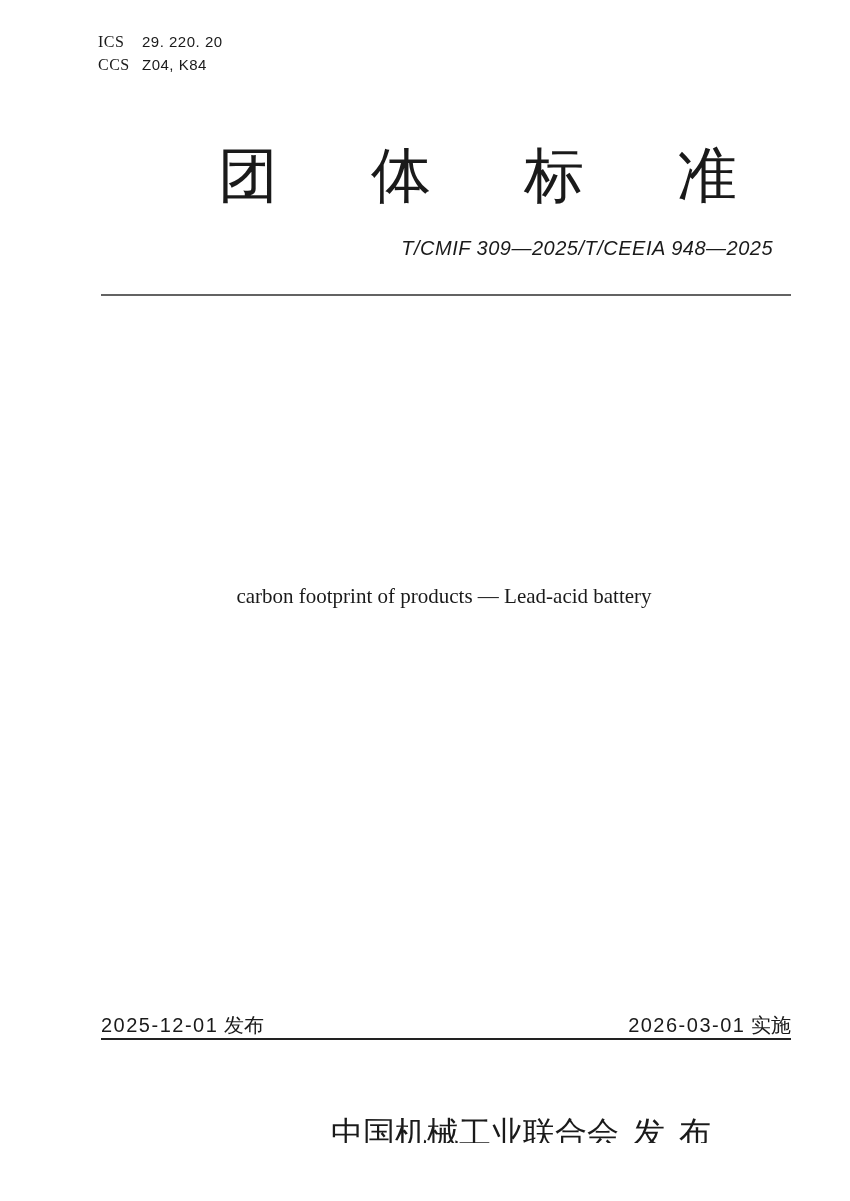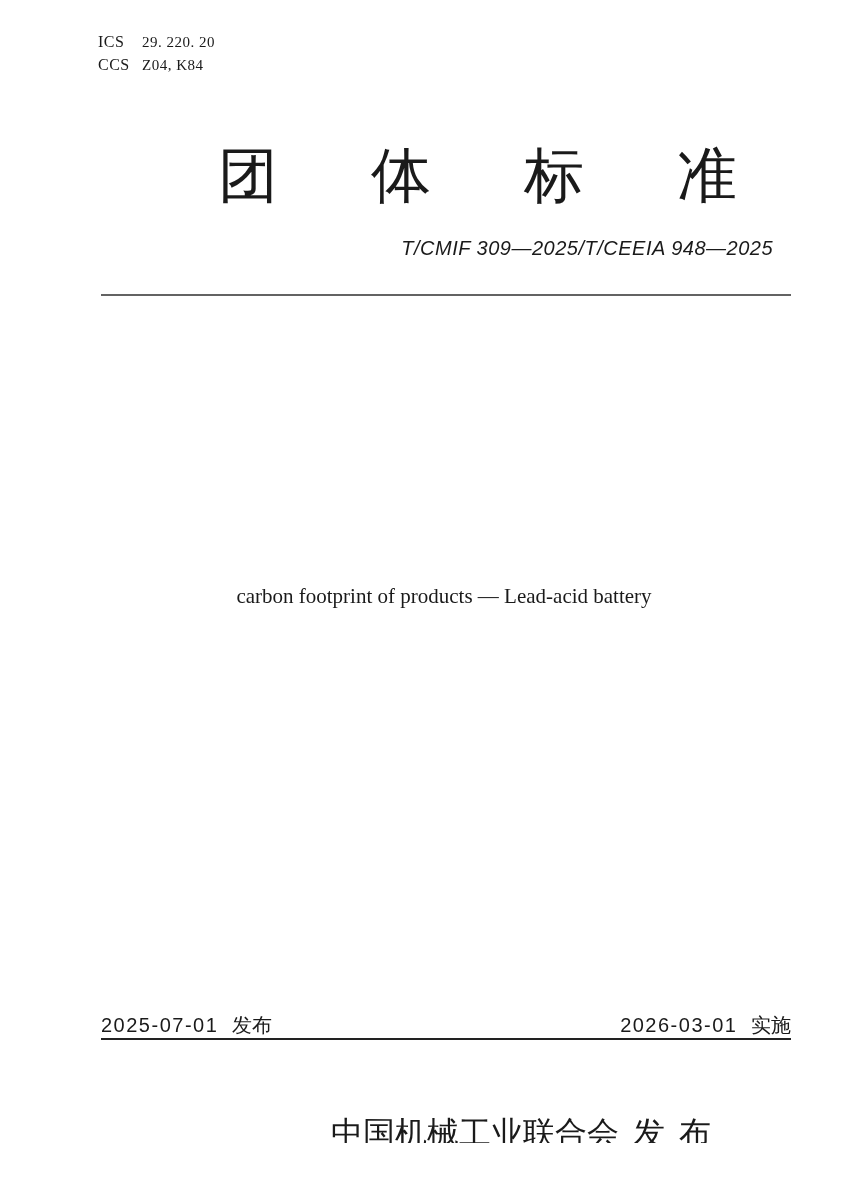--- a/index.html
+++ b/index.html
@@ -12,21 +12,21 @@
     overflow:hidden;
   }
 
   
   .codes { position:absolute; left:98px; top:33px; font-size:15px; }
   .code-row { display:flex; align-items:baseline; height:23px; }
   .code-label {
     font-family:"Liberation Serif", serif;
     font-size:16px; width:44px; letter-spacing:0.5px;
   }
-  .code-value { letter-spacing:0.5px; font-weight:500;font-family:Liberation Serif, serif; }
+  .code-value { letter-spacing:0.5px; font-weight:500; }
 
   
   .doc-type {
     position:absolute; left:178px; top:144px;
     font-size:60px; line-height:64px;
     letter-spacing:93px; white-space:nowrap;
     font-weight:500;
     margin-left:40px;
   }
 
@@ -60,21 +60,21 @@
     font-size:21px; line-height:28px;
   }
 
   
   .dates-row {
     position:absolute; left:101px; top:1012px; width:690px;
     display:flex; justify-content:space-between;
     font-size:20px; font-weight:500;
   }
   .date-value { letter-spacing:1.5px; }
-  .date-label { margin-left:8px; }
+  .date-label { }
 
   .rule-bottom {
     position:absolute; left:101px; top:1038px;
     width:690px; height:2px; background:#222222;
   }
 
   
   .footer {
     position:absolute; left:331px; top:1112px;
     font-size:32px; white-space:nowrap;
@@ -104,21 +104,21 @@
 
   <div class="rule-top"></div>
 
 
   <div class="title-en">
     <div>carbon footprint of products — Lead-acid battery</div>
   </div>
 
   <div class="dates-row">
     <div>
-      <span class="date-value">2025-07-01</span>
+      <span class="date-value">2025-12-01</span>
       <span class="date-label">发布</span>
     </div>
     <div>
       <span class="date-value">2026-03-01</span>
       <span class="date-label">实施</span>
     </div>
   </div>
 
   <div class="rule-bottom"></div>
 

